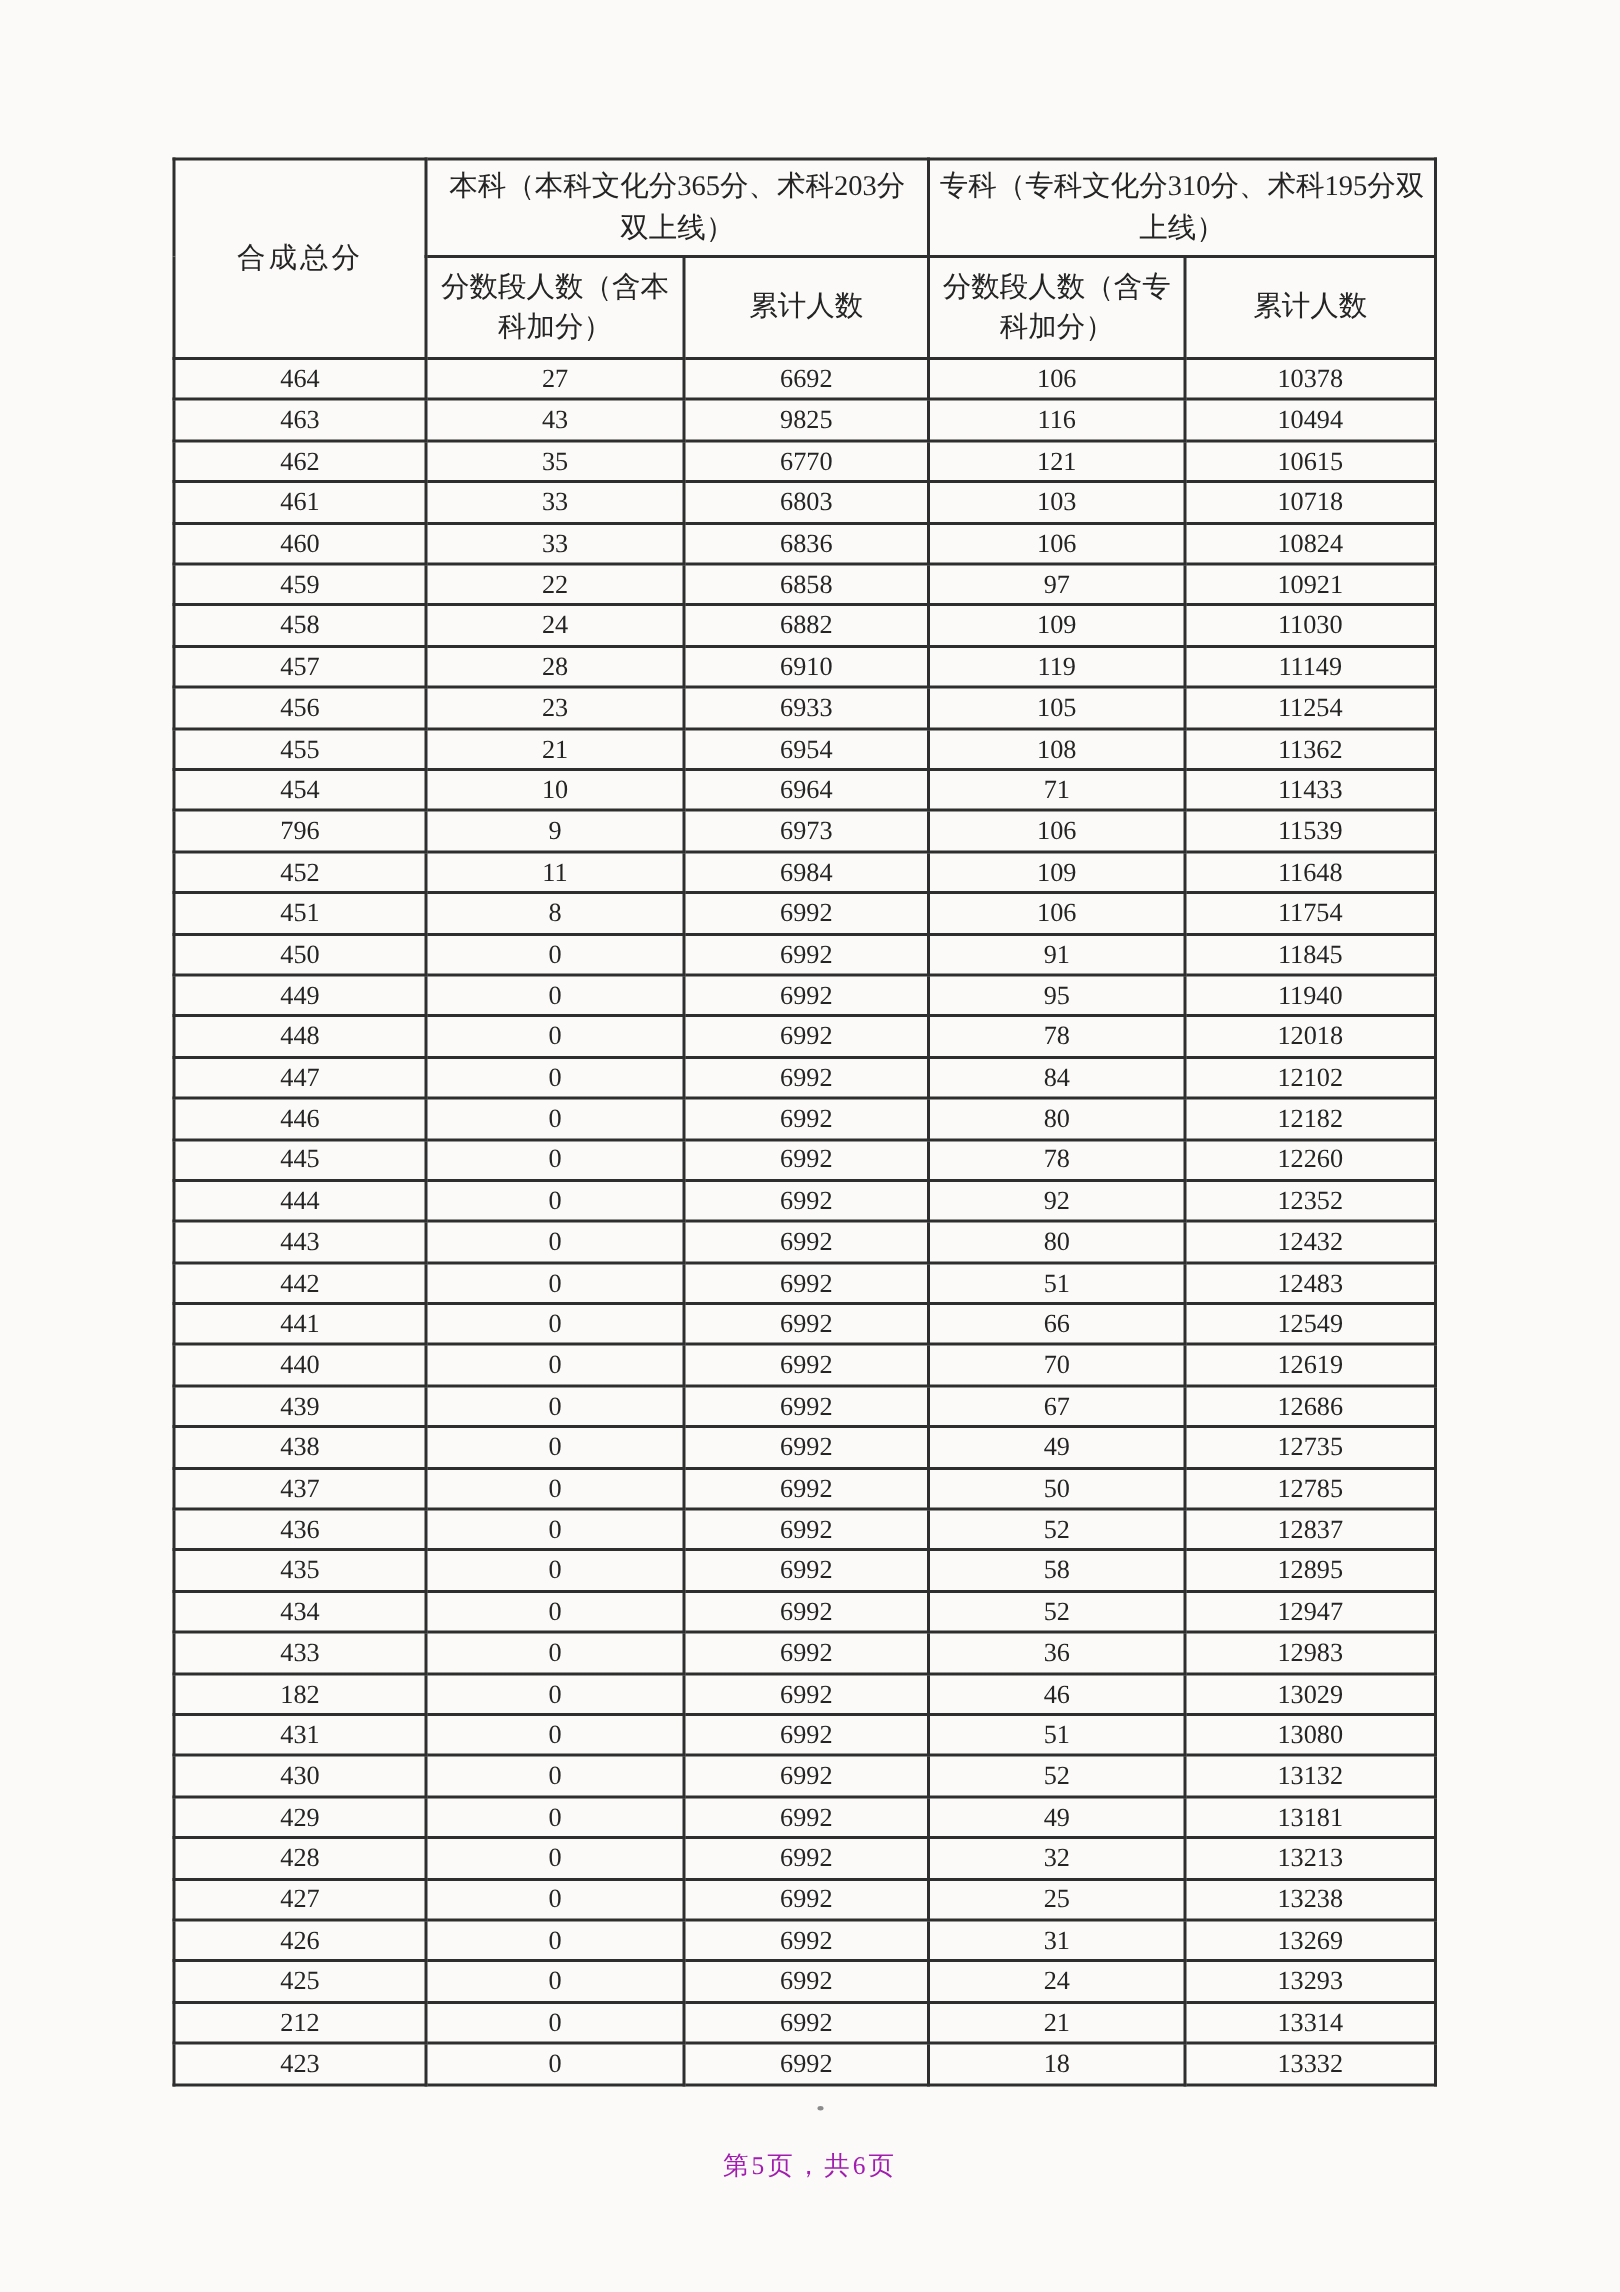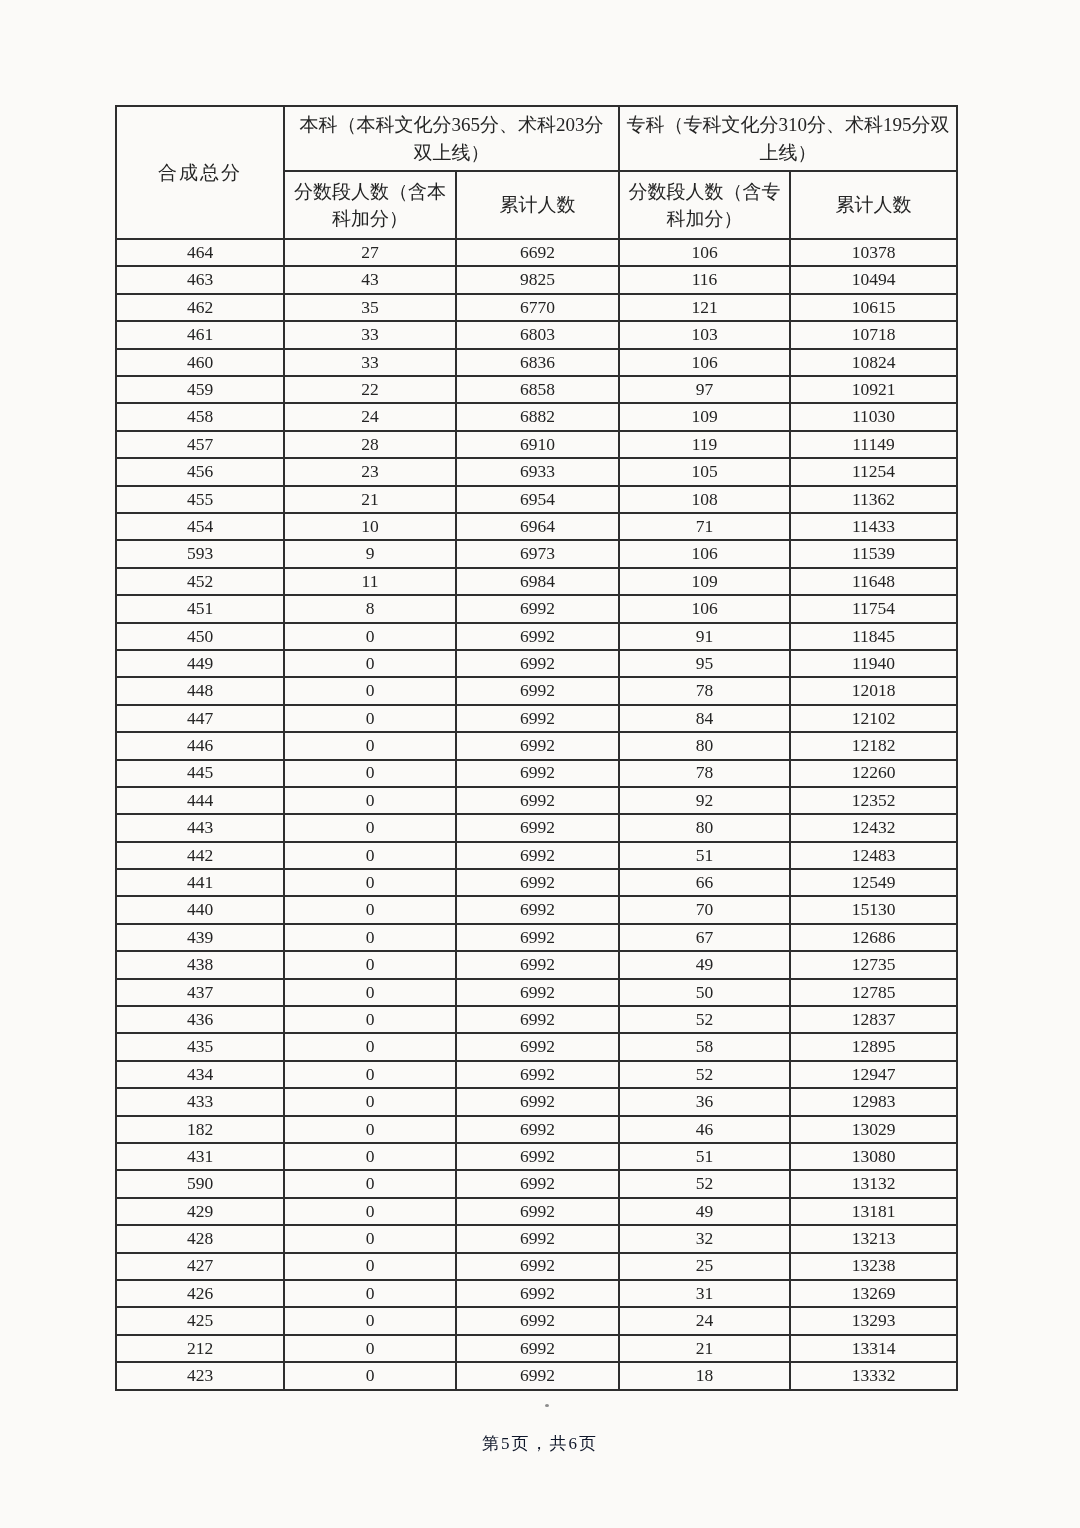--- a/index.html
+++ b/index.html
@@ -45,21 +45,21 @@
     padding: 0 4px;
     font-family: "Liberation Serif", "DejaVu Serif", serif;
   }
   .footer {
     position: absolute;
     left: 0;
     top: 1432px;
     width: 100%;
     text-align: center;
     font-size: 17px;
-    color: #0f172a;
+    color: #a21caf;
     letter-spacing: 2px;
   }
   .speck {
     position: absolute;
     left: 545px;
     top: 1404px;
     width: 4px;
     height: 3px;
     background: #8b8b8b;
     border-radius: 50%;
@@ -163,21 +163,21 @@
           <td>11362</td>
         </tr>
         <tr>
           <td>454</td>
           <td>10</td>
           <td>6964</td>
           <td>71</td>
           <td>11433</td>
         </tr>
         <tr>
-          <td>593</td>
+          <td>796</td>
           <td>9</td>
           <td>6973</td>
           <td>106</td>
           <td>11539</td>
         </tr>
         <tr>
           <td>452</td>
           <td>11</td>
           <td>6984</td>
           <td>109</td>
@@ -258,21 +258,21 @@
           <td>0</td>
           <td>6992</td>
           <td>66</td>
           <td>12549</td>
         </tr>
         <tr>
           <td>440</td>
           <td>0</td>
           <td>6992</td>
           <td>70</td>
-          <td>15130</td>
+          <td>12619</td>
         </tr>
         <tr>
           <td>439</td>
           <td>0</td>
           <td>6992</td>
           <td>67</td>
           <td>12686</td>
         </tr>
         <tr>
           <td>438</td>
@@ -324,21 +324,21 @@
           <td>13029</td>
         </tr>
         <tr>
           <td>431</td>
           <td>0</td>
           <td>6992</td>
           <td>51</td>
           <td>13080</td>
         </tr>
         <tr>
-          <td>590</td>
+          <td>430</td>
           <td>0</td>
           <td>6992</td>
           <td>52</td>
           <td>13132</td>
         </tr>
         <tr>
           <td>429</td>
           <td>0</td>
           <td>6992</td>
           <td>49</td>

